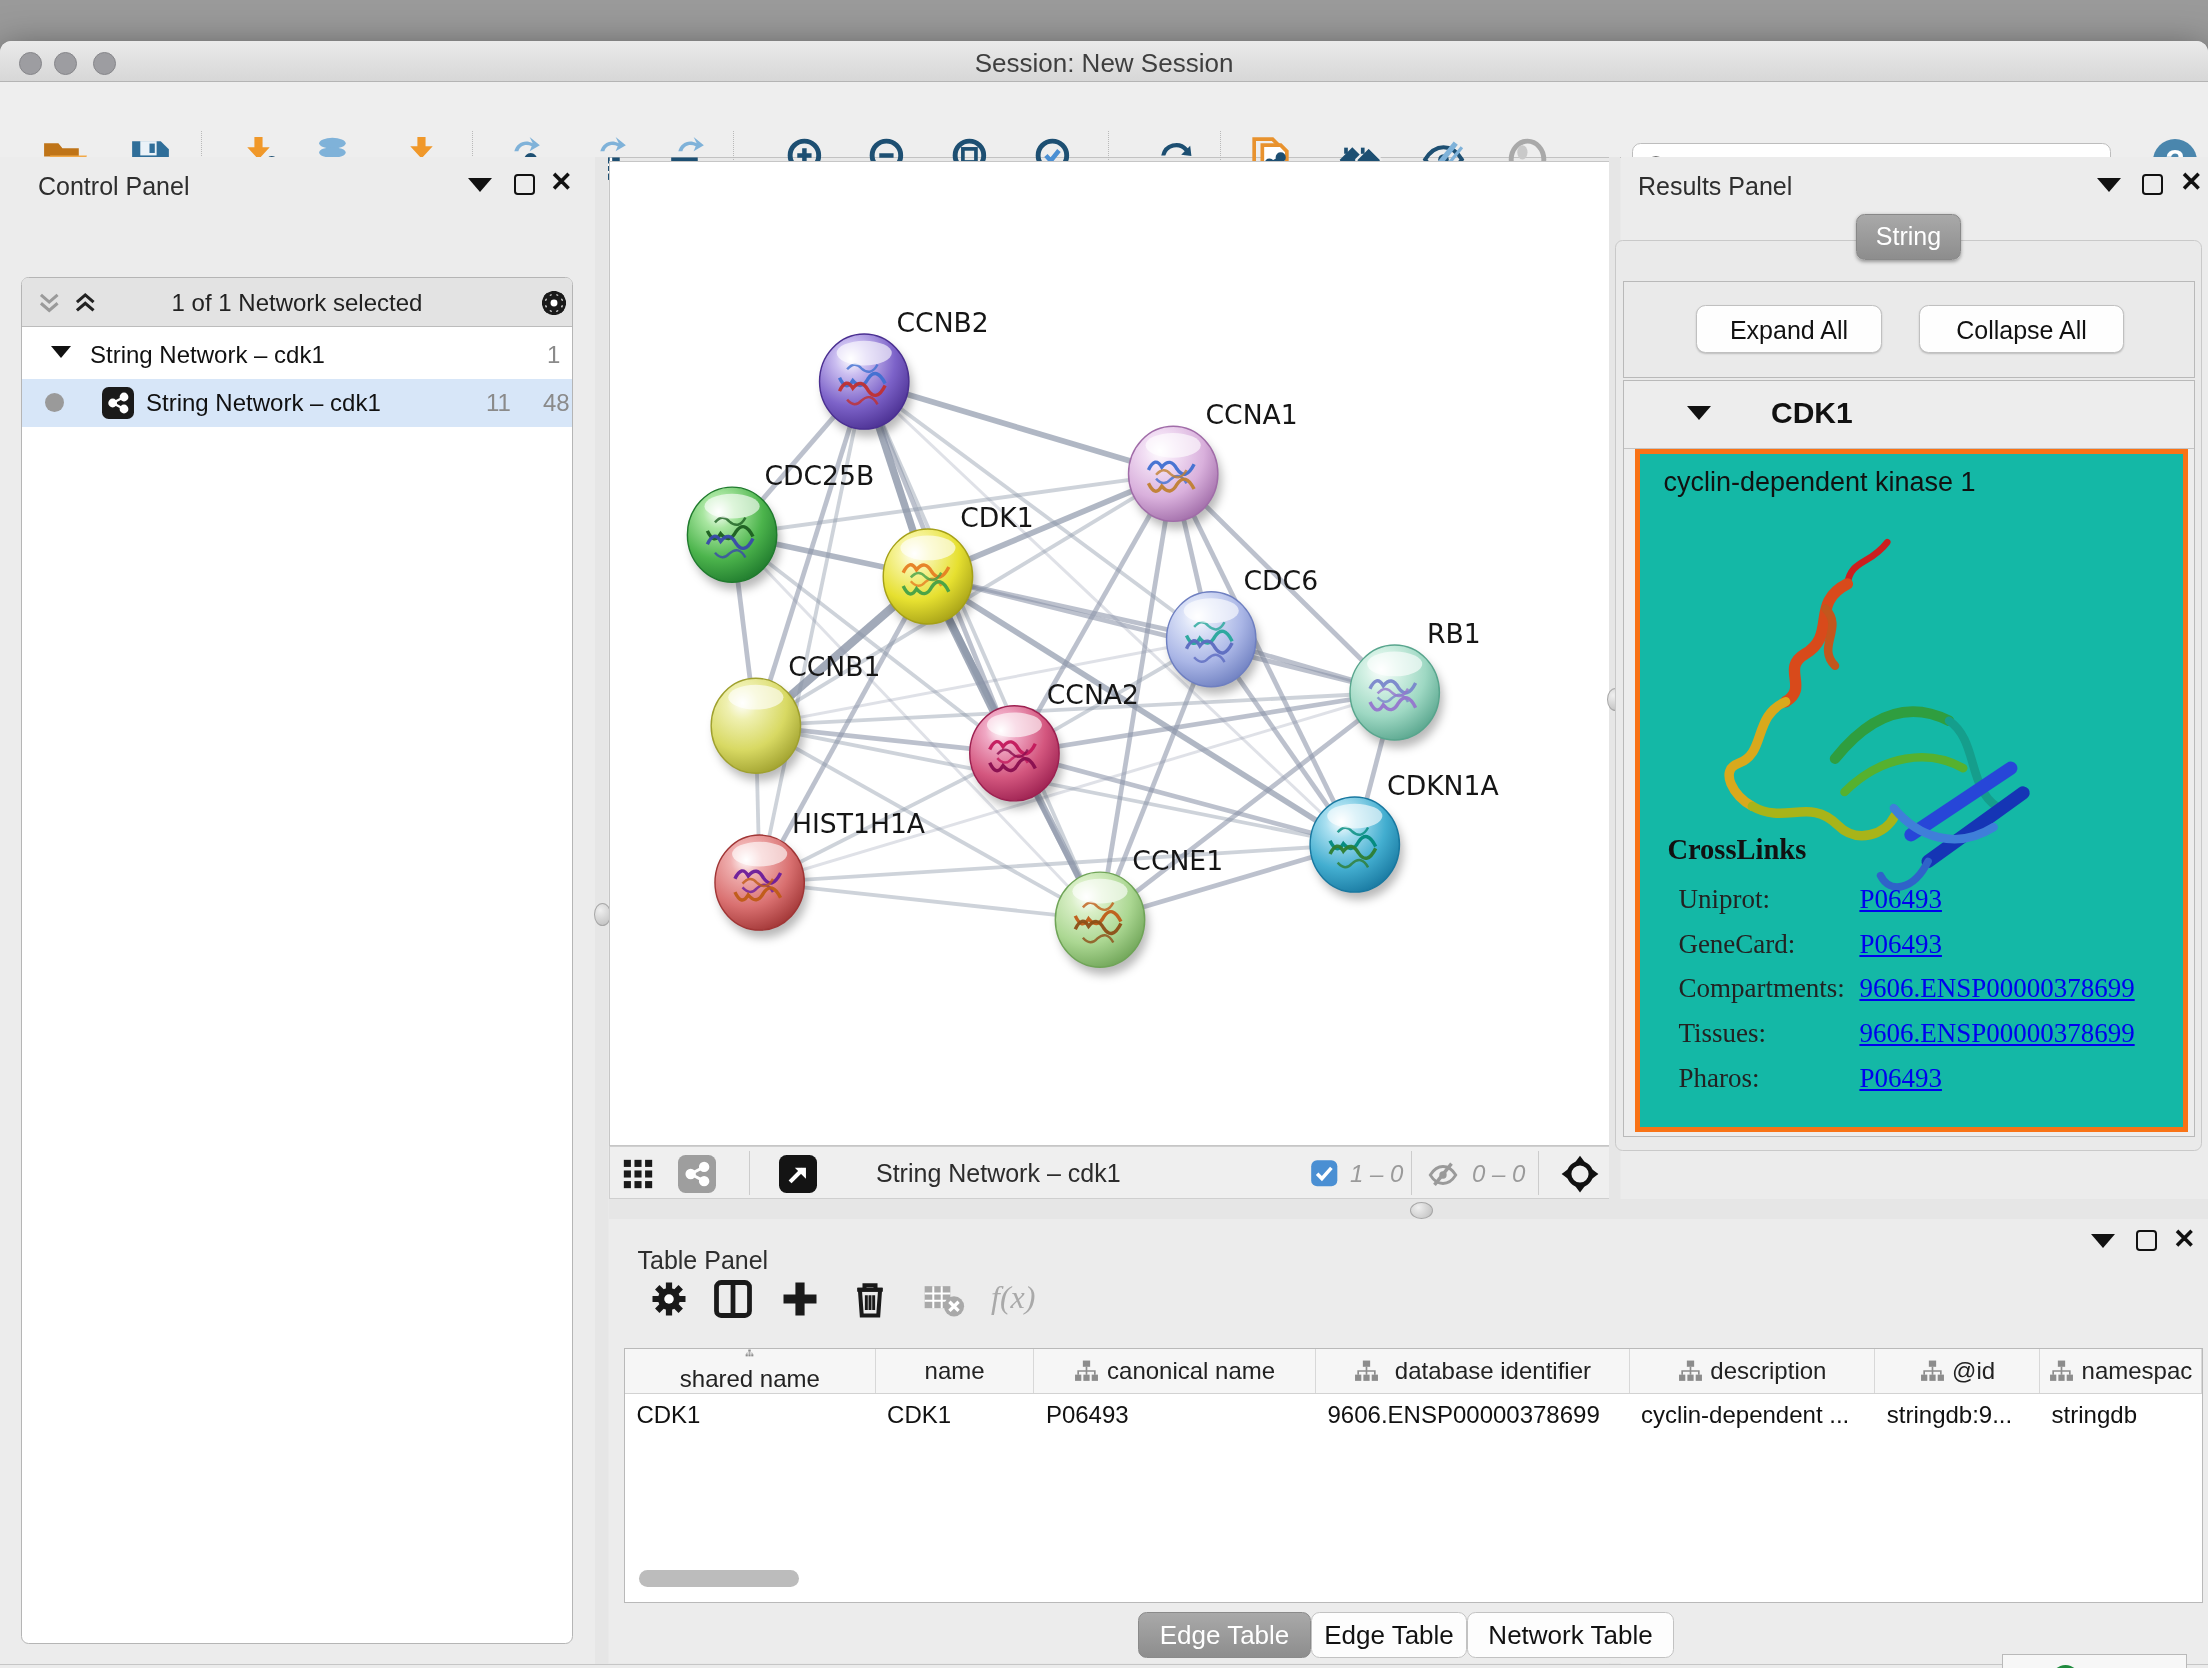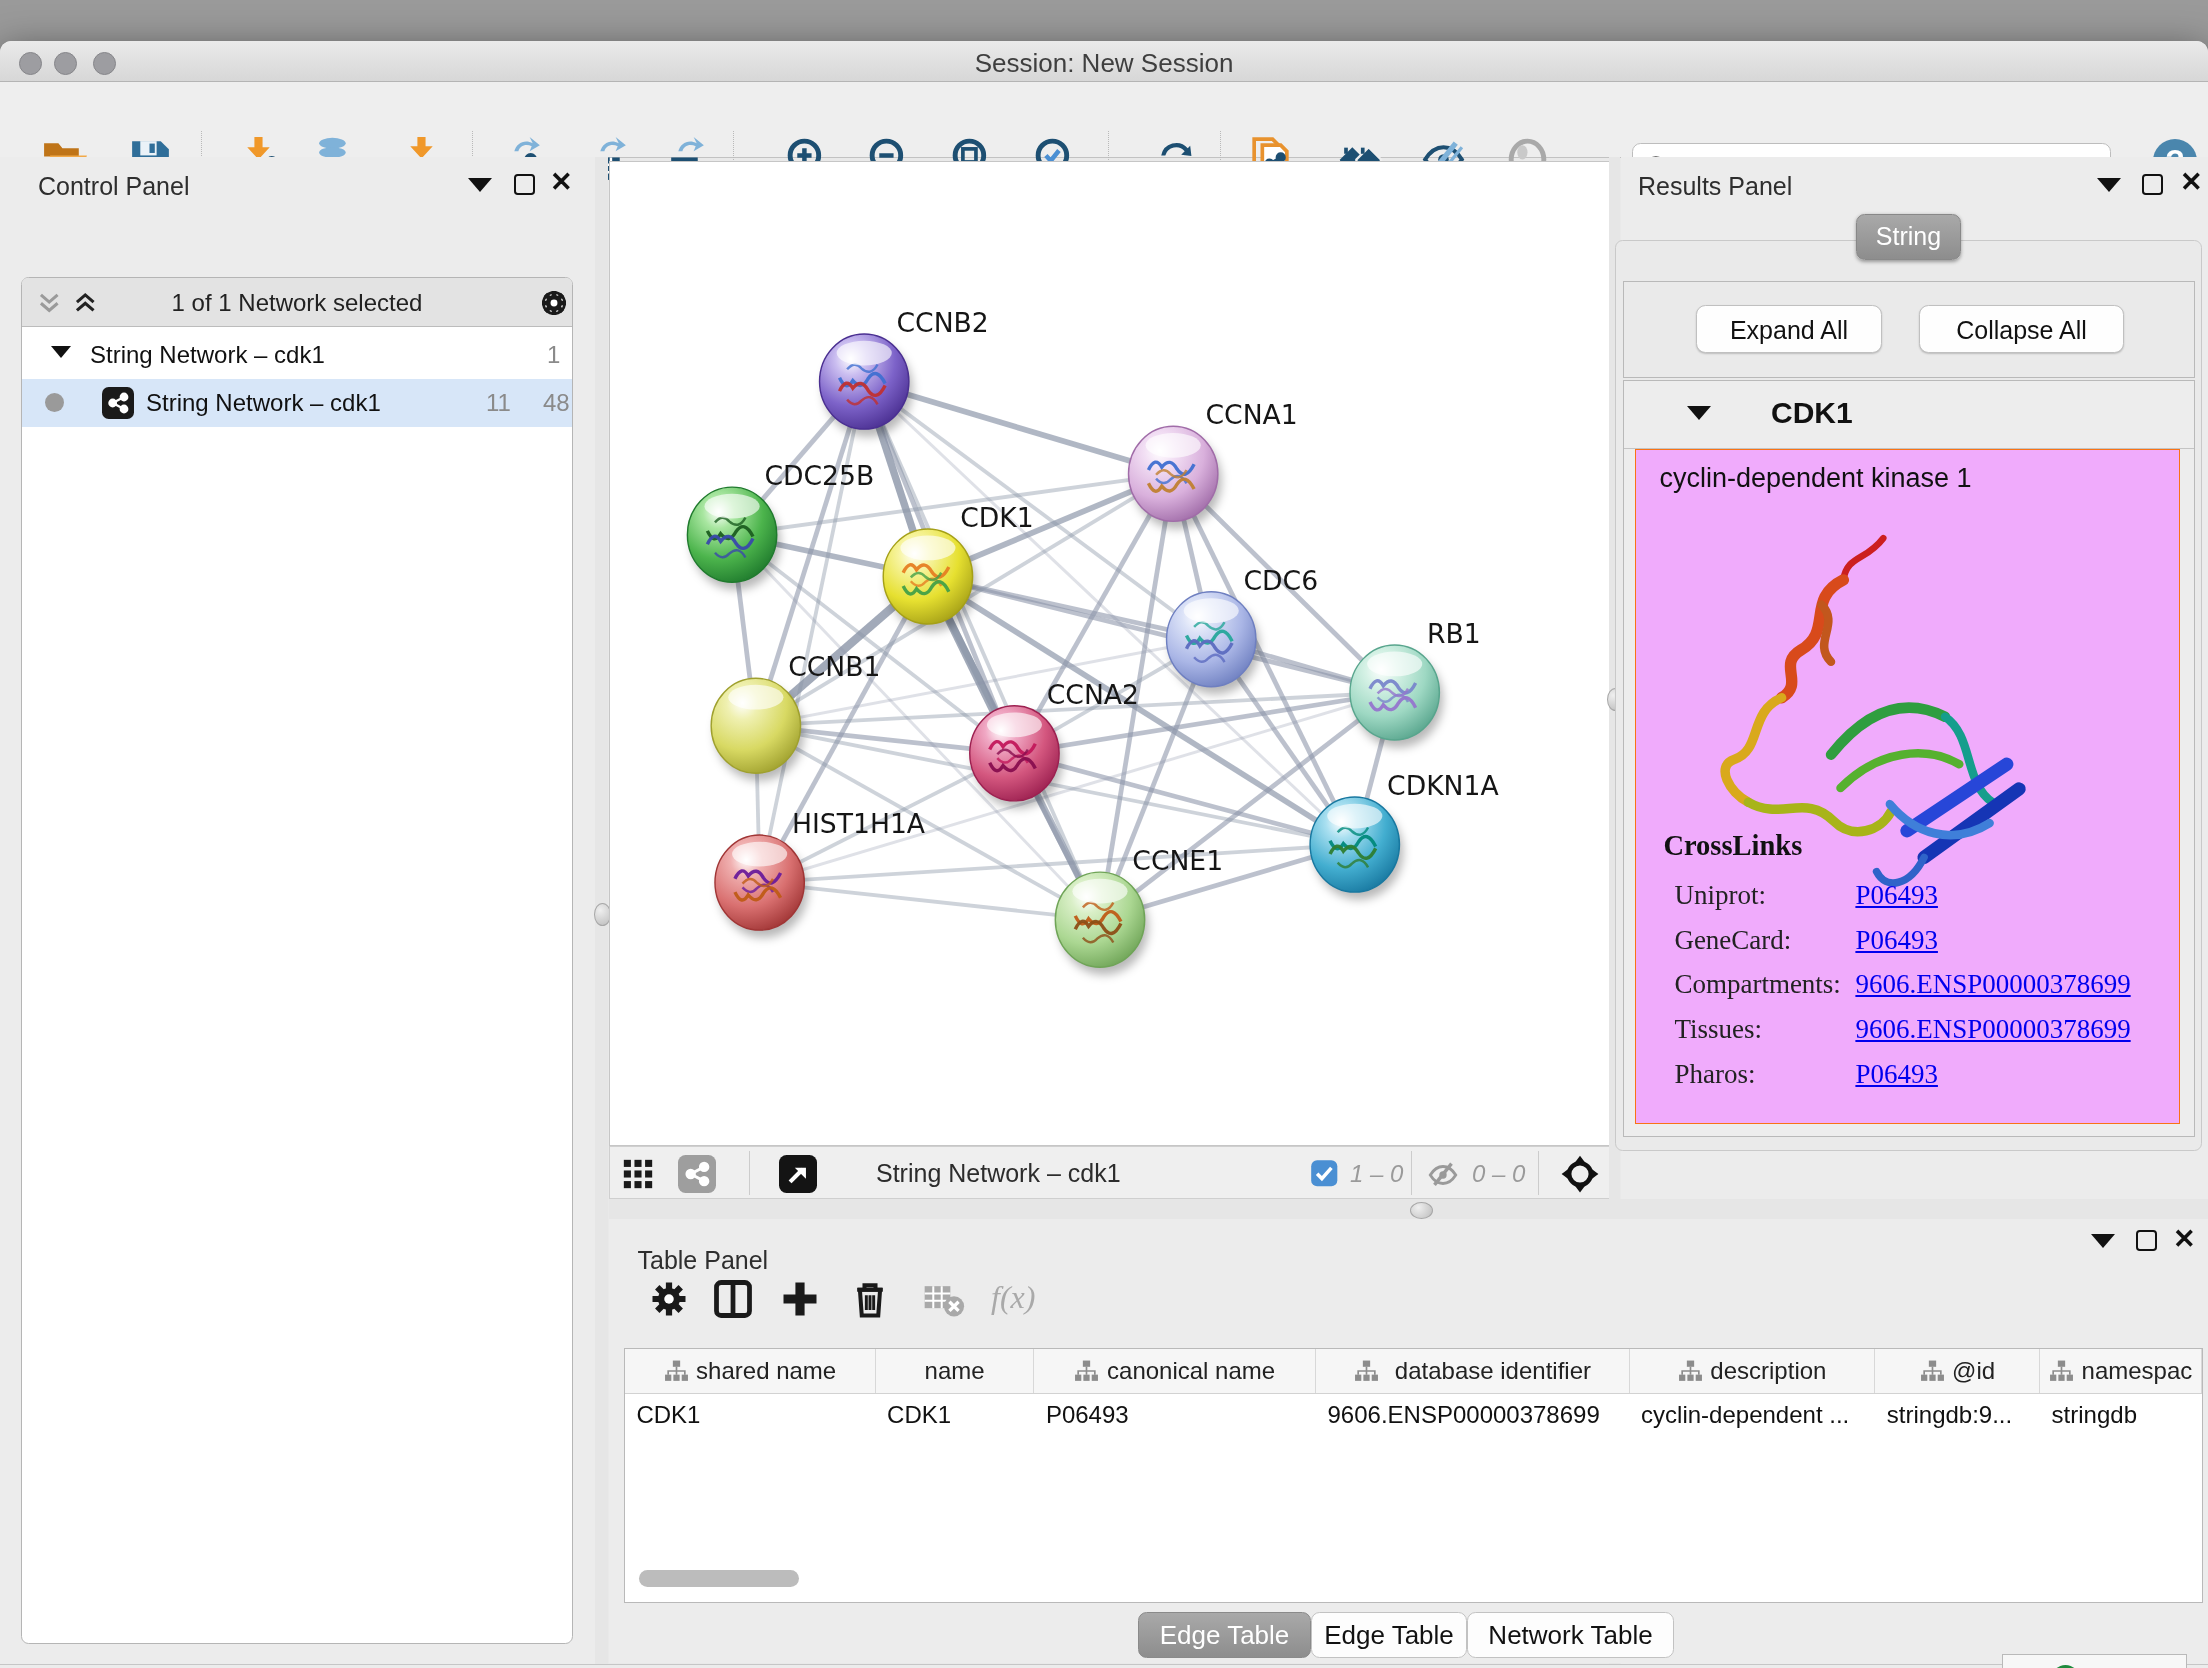--- a/index.html
+++ b/index.html
@@ -54,21 +54,21 @@
   .rp-outer{left:1615px;top:199px;width:585px;height:909px;background:#eaeaea;border:1.9px solid #c9c9c9;border-radius:7.6px;}
   .rp-tab{left:1856px;top:173px;width:103px;height:44px;background:linear-gradient(#a9a9a9,#8d8d8d);
     border:1px solid #888;border-radius:8.6px;color:#fff;font-size:25px;text-align:center;line-height:42px;
     box-shadow:0 1.9px 3.8px rgba(0,0,0,.35);z-index:5;}
   .rp-inner1{left:1623px;top:240px;width:570px;height:95px;background:#eaeaea;border:1.9px solid #b9b9b9;}
   .rp-btn{position:absolute;top:23px;height:48px;background:#fefefe;border:1px solid #c0c0c0;border-radius:9.5px;
     font-size:25px;color:#111;text-align:center;line-height:46px;box-shadow:0 1px 1.9px rgba(0,0,0,.2);}
   .rp-inner2{left:1623px;top:339px;width:570px;height:755px;background:#ededed;border:1.9px solid #b9b9b9;}
   .rp-head{left:0;top:0;width:100%;height:67px;border-bottom:1.9px solid #c4c4c4;}
   .rp-gene{font-size:30px;font-weight:bold;color:#111;}
-  .rp-body{left:11.4px;top:68px;width:543px;height:673px;background:#f0abfc;border:1px solid #f97316;}
+  .rp-body{left:11.4px;top:68px;width:543px;height:673px;background:#14b8a6;border:5px solid #f97316;}
   .rp-desc{font-size:27px;color:#111;}
   .xl-title{font-family:"Liberation Serif",serif;font-weight:bold;font-size:28.5px;color:#111;}
   .xl-row{position:absolute;left:38px;width:495px;height:45px;font-family:"Liberation Serif",serif;font-size:27px;}
   .xl-label{color:#222;}
   .xl-link{position:absolute;left:181px;color:#0000EE;text-decoration:underline;}
   
   .tp-toolbar-ico{position:absolute;top:1236px;width:44px;height:44px;}
   .tablebox{left:624px;top:1307px;width:1579px;height:255px;background:#fff;border:1.9px solid #b9b9b9;box-sizing:border-box;}
   .thead{display:flex;height:44px;background:#f6f6f6;border-bottom:1.9px solid #d2d2d2;}
   .th{display:flex;align-items:center;justify-content:center;gap:7.6px;font-size:24px;color:#222;
@@ -712,21 +712,21 @@
       <g stroke="#fff" stroke-width="1.1">
         <path d="M2 9h14M2 13h14M6.7 5v12M11.3 5v12"></path>
       </g>
     <circle cx="18" cy="16" r="5.5" fill="#a9a9a9"></circle>
       <path d="M15.5 13.5l5 5M20.5 13.5l-5 5" stroke="#fff" stroke-width="1.8"></path>
   </svg>
   <span class="abs" style="left:991px;top:1238px;font-family:'Liberation Serif',serif;font-style:italic;font-size:32px;color:#a9a9a9">f(x)</span>
 
   <div class="abs tablebox">
     <div class="thead" id="table-head">
-        <div class="th" style="width: 251px;">
+        <div class="th" style="width: 251px; flex-direction: column;">
           <svg width="25" height="25" viewBox="0 0 24 24">
             <g fill="#8c8c8c">
               <rect x="8.5" y="1.5" width="7" height="6"></rect>
               <rect x="1" y="15" width="6" height="6"></rect>
               <rect x="9" y="15" width="6" height="6"></rect>
               <rect x="17" y="15" width="6" height="6"></rect>
             </g>
             <g stroke="#8c8c8c" stroke-width="1.6" fill="none">
               <path d="M12 7.5v4M4 15v-3.5h16V15M12 11.5V15"></path>
             </g>

